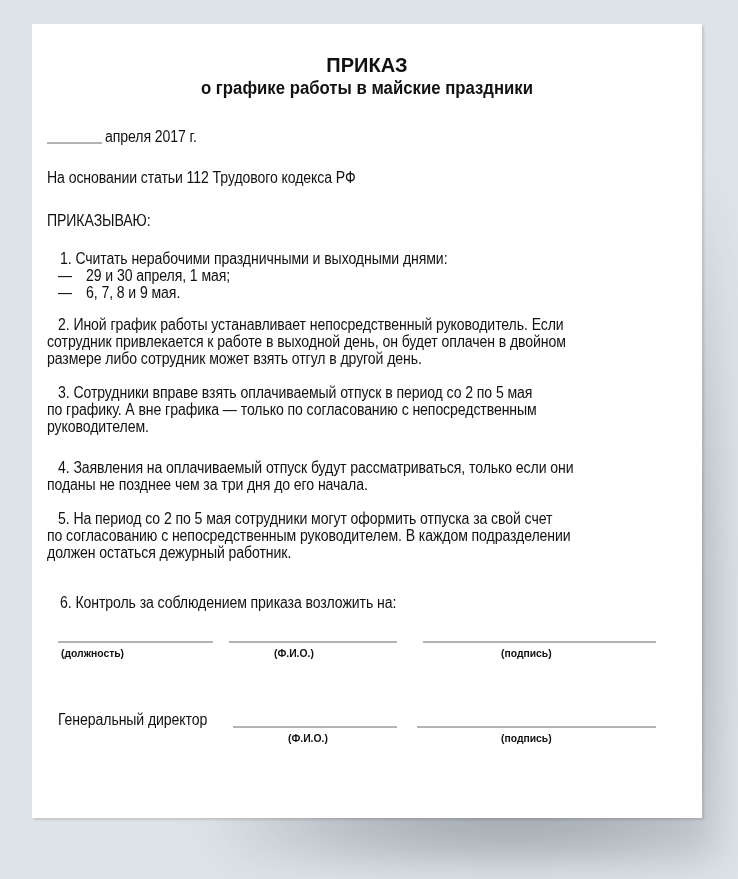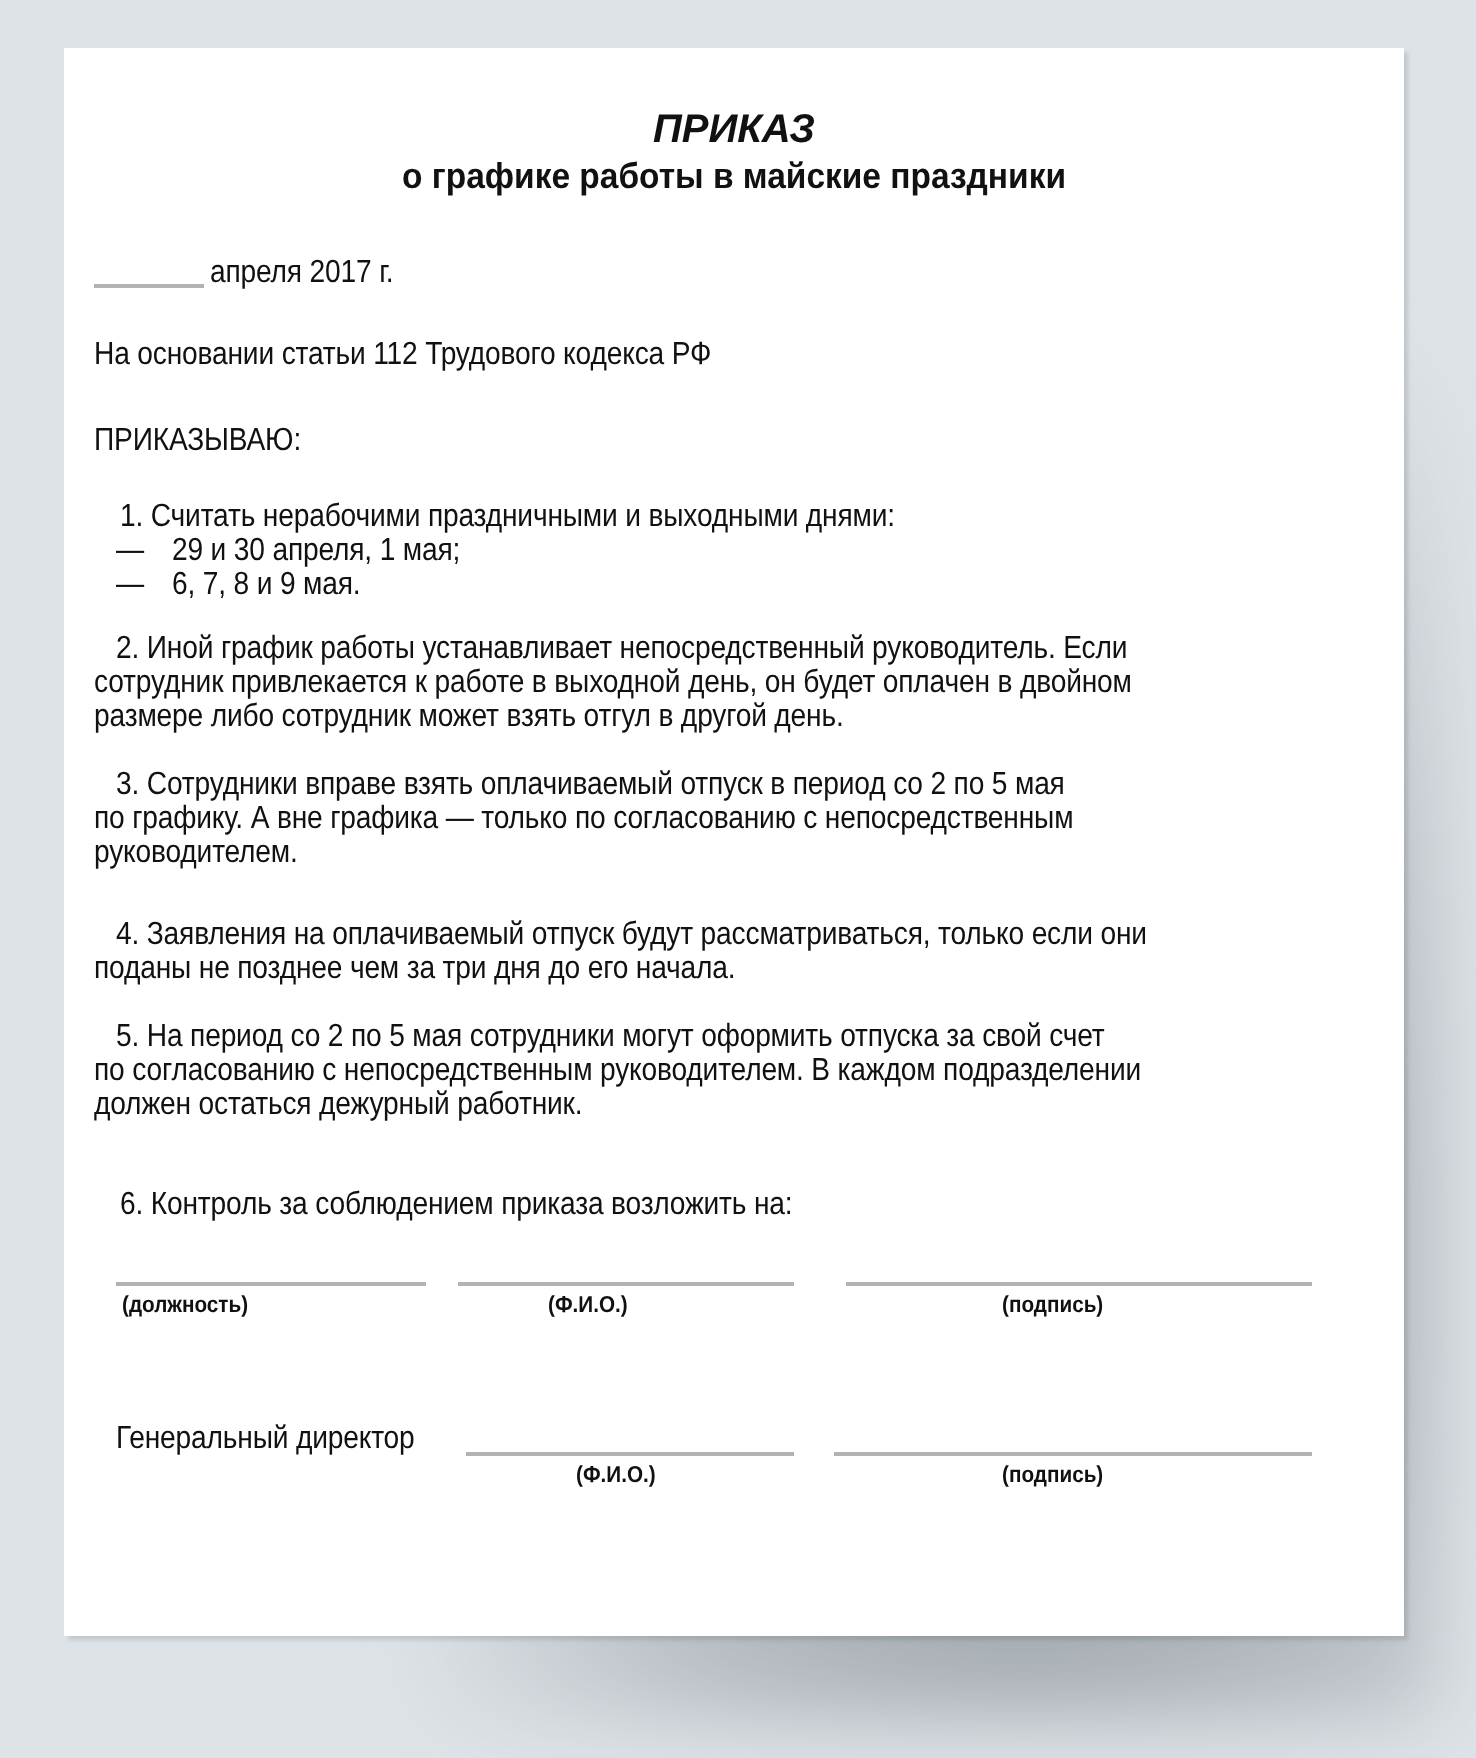--- a/index.html
+++ b/index.html
@@ -22,21 +22,21 @@
   .t {
     position: absolute; white-space: nowrap;
     font-size: 16px; line-height: 17px;
     transform-origin: 0 0; transform: scaleX(0.88);
     letter-spacing: -0.1px;
   }
   .title {
     position: absolute; left: 0; width: 670px; text-align: center;
     font-weight: bold; white-space: nowrap;
   }
-  .title.h1 { top: 30px; font-size: 20px; font-style: italic; }
+  .title.h1 { top: 30px; font-size: 20px; }
   .title.h2 { top: 54px; font-size: 18px; transform: scaleX(0.93); }
   .line {
     position: absolute; height: 2px; background: #b3b3b3;
   }
   .lbl {
     position: absolute; font-size: 11.5px; font-weight: bold; white-space: nowrap;
     transform-origin: 0 0; transform: scaleX(0.9);
   }
 </style>
 </head>

